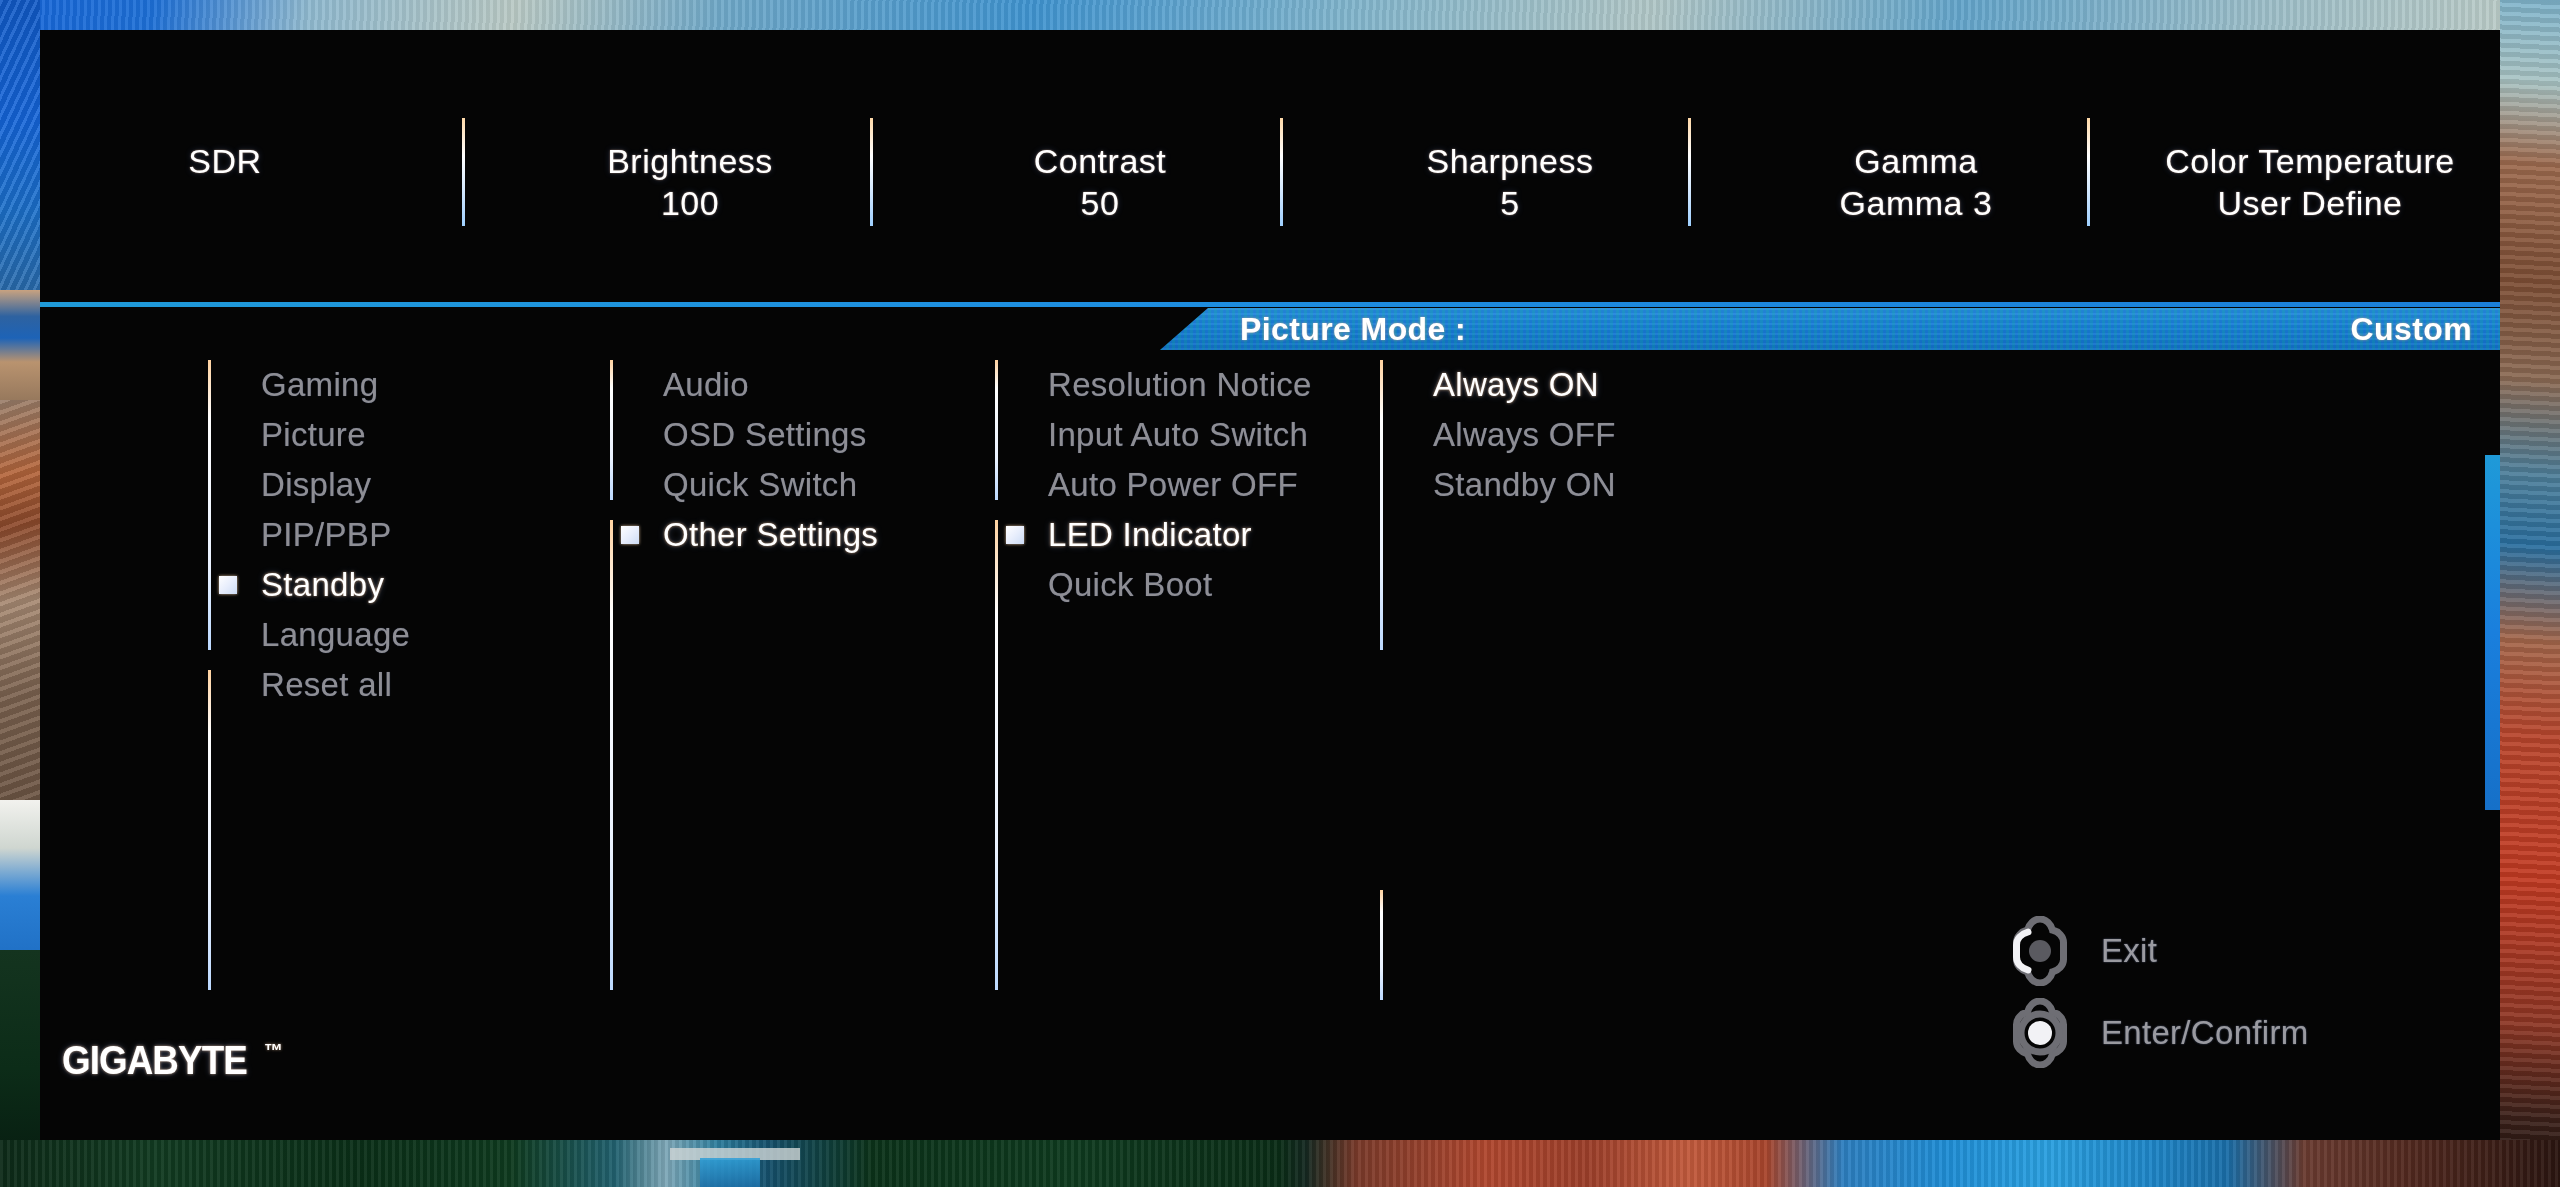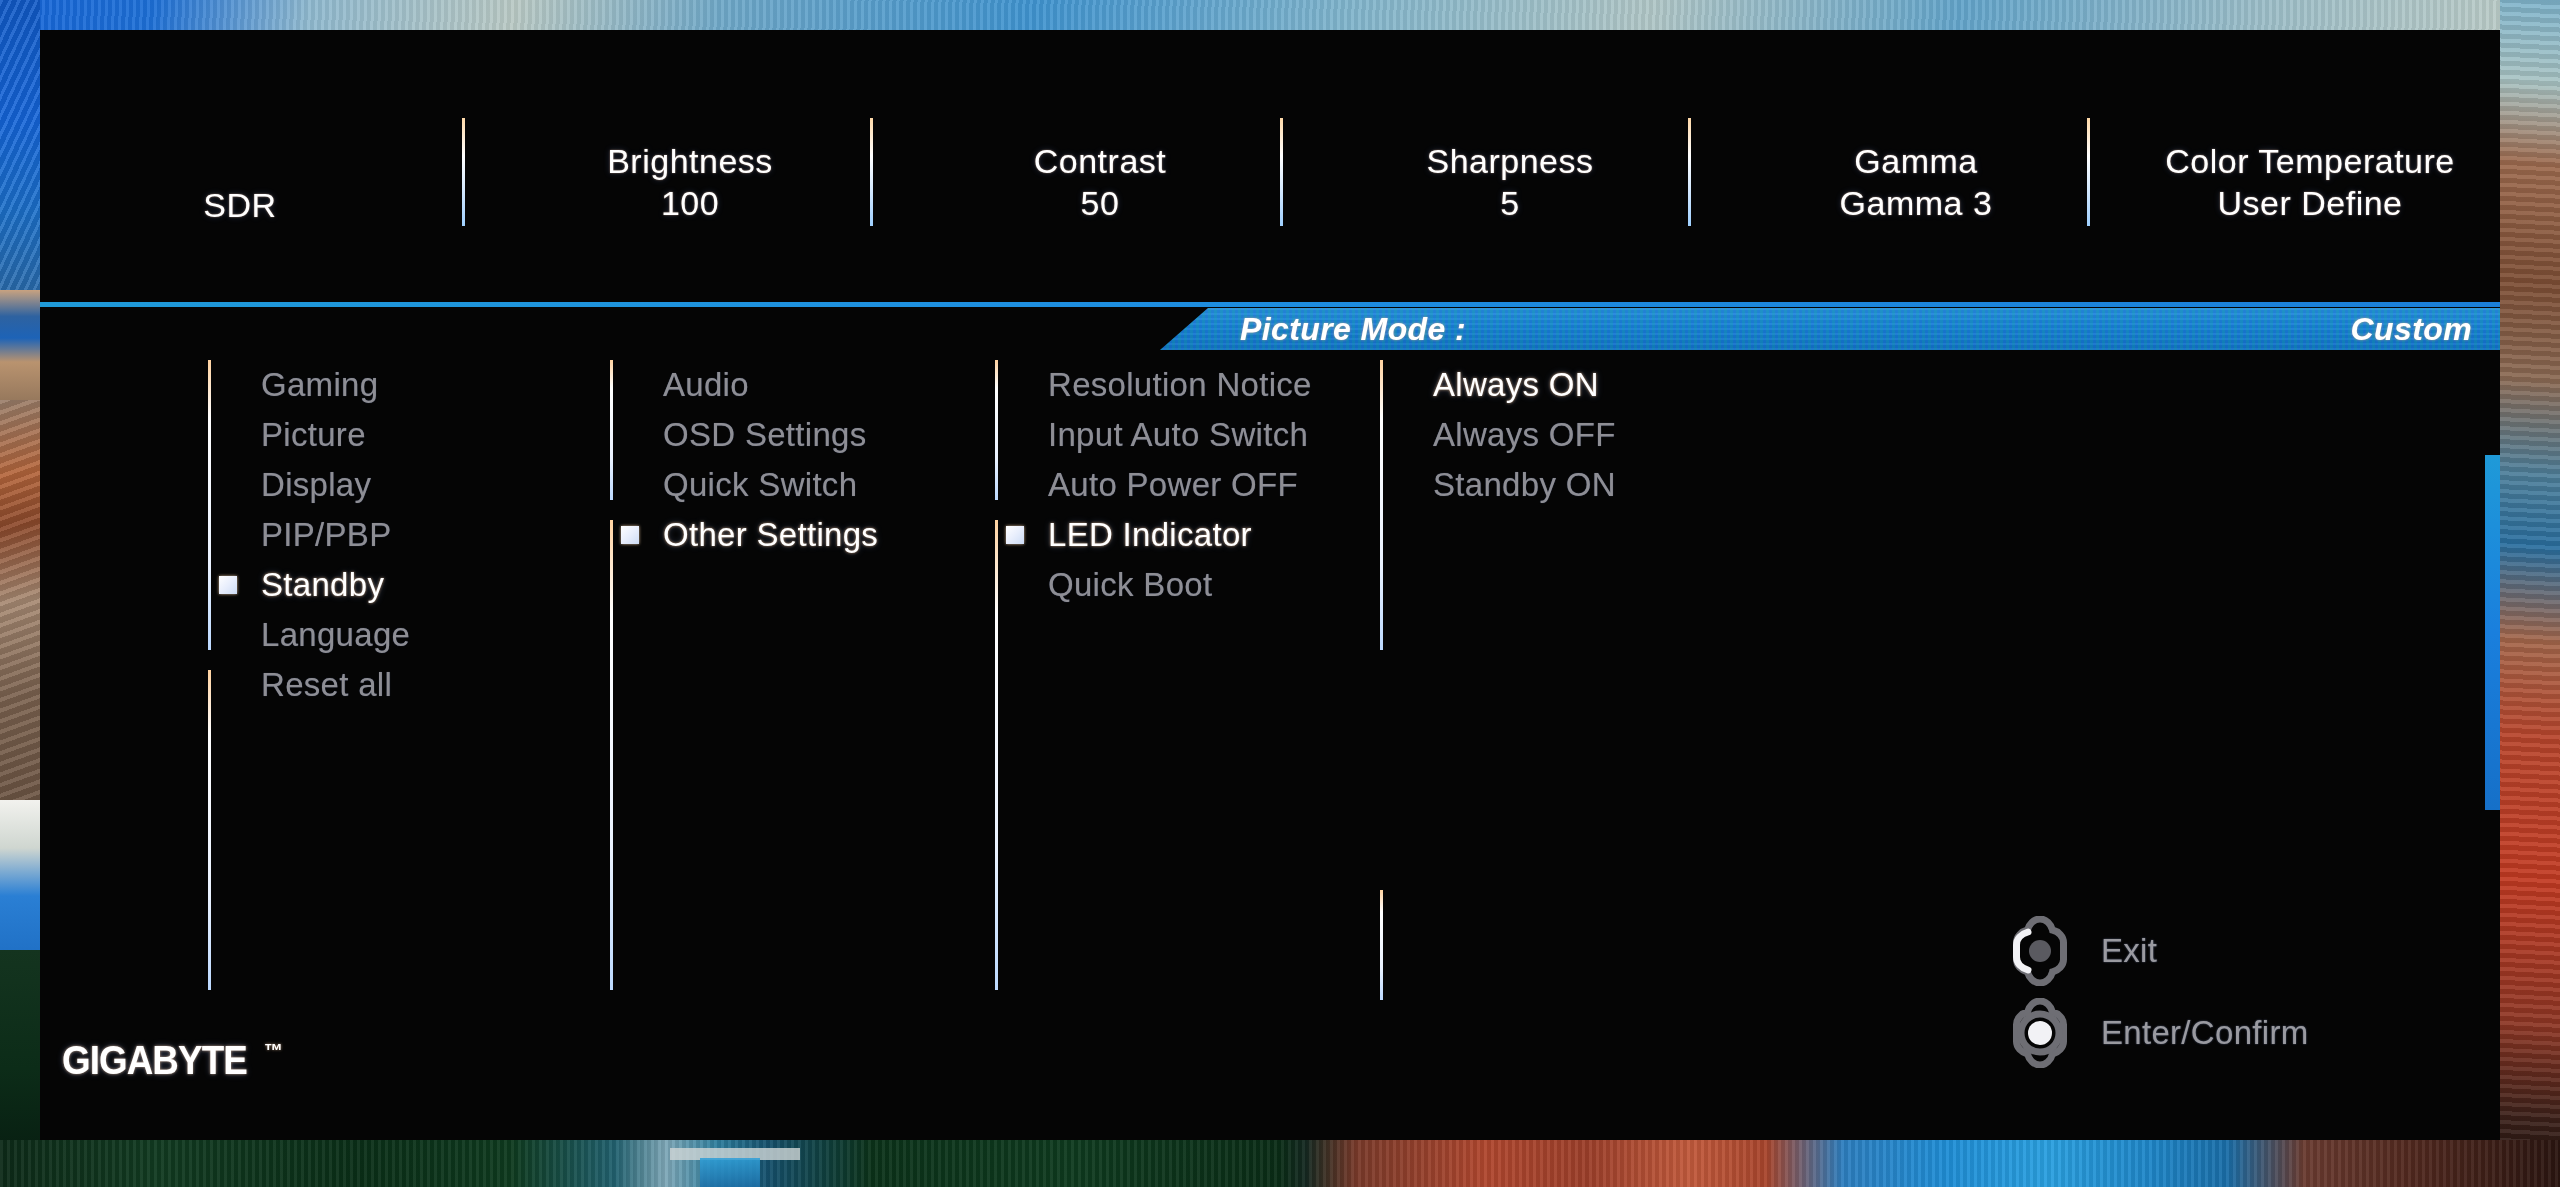--- a/index.html
+++ b/index.html
@@ -75,21 +75,21 @@
     font-size:34px;line-height:42px;letter-spacing:.5px;
     text-shadow:0 0 2px rgba(255,200,160,.55), 0 0 6px rgba(120,160,255,.25);}
   .hitem .hval{display:block;}
   .hdiv{position:absolute;top:88px;width:3px;height:108px;
     background:linear-gradient(180deg,#ffd9a8 0%,#ffffff 35%,#cfe6ff 70%,#9fd0ff 100%);}
 
   
   #pmode{position:absolute;left:1120px;top:278px;width:1340px;height:42px;
     background:linear-gradient(180deg,#2a8fe0 0%,#1b7fd8 45%,#1470c6 100%);
     clip-path:polygon(48px 0, 1340px 0, 1340px 42px, 0 42px);
-    overflow:hidden;font-style:italic;}
+    overflow:hidden;}
   #pmode .tex{position:absolute;inset:0;opacity:.45;
     background:repeating-linear-gradient(90deg,rgba(0,200,120,.35) 0 3px,rgba(20,110,220,.2) 3px 6px),
                repeating-linear-gradient(0deg,rgba(255,255,255,.12) 0 2px,rgba(0,0,0,.12) 2px 5px);}
   #pmode .lbl{position:absolute;left:80px;top:3px;color:#fff;font-size:32px;
     font-weight:600;letter-spacing:.4px;text-shadow:0 0 3px rgba(255,180,120,.6);}
   #pmode .val{position:absolute;right:28px;top:3px;color:#fff;font-size:32px;
     font-weight:600;letter-spacing:.4px;text-shadow:0 0 3px rgba(255,180,120,.6);}
 
   
   .col{position:absolute;top:330px;}
@@ -140,21 +140,21 @@
   <div class="bgl b-bot2"></div>
   <div class="bgl b-mast"></div>
   <div class="bgl b-mast2"></div>
 </div>
 
 <div id="osd">
 
   <div class="leftrule"></div>
 
   <div id="header">
-    <div class="hitem" style="left:60px;width:280px;margin-top:44px;">
+    <div class="hitem" style="left:45px;width:280px;">
       <span>SDR</span>
       <span class="hval"></span>
     </div>
     <div class="hdiv" style="left:422px;"></div>
 
     <div class="hitem" style="left:500px;width:300px;">
       <span>Brightness</span>
       <span class="hval">100</span>
     </div>
     <div class="hdiv" style="left:830px;"></div>

